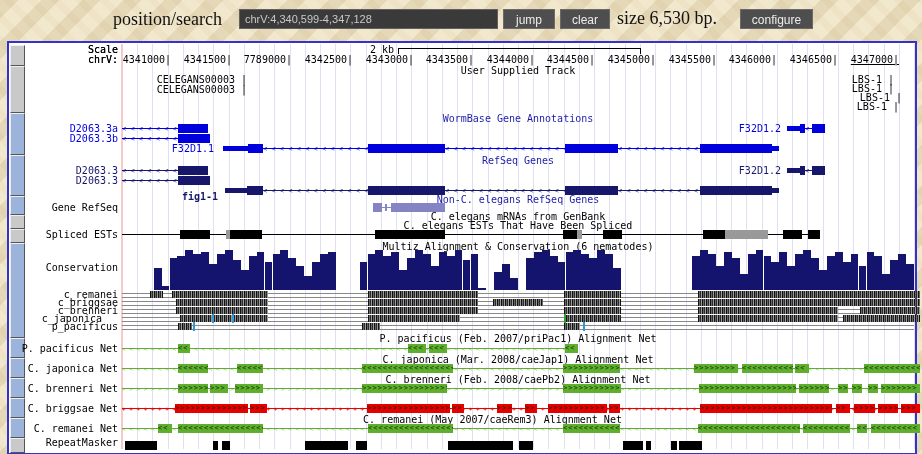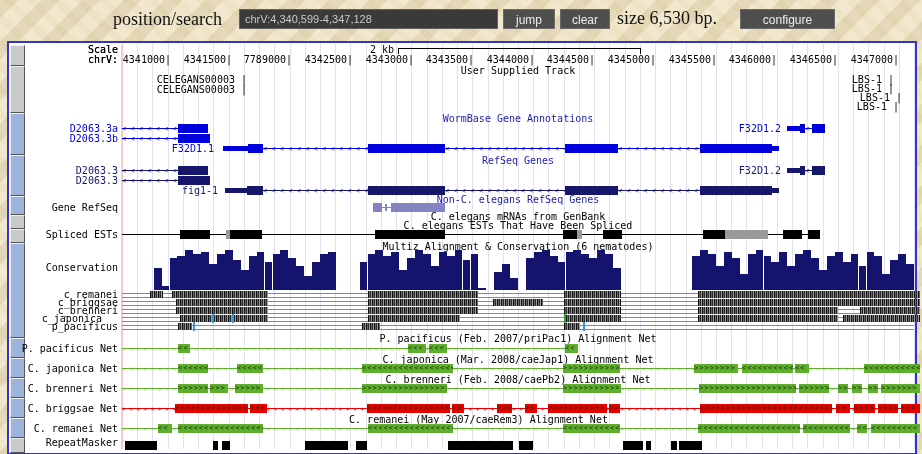--- a/index.html
+++ b/index.html
@@ -24,21 +24,21 @@
 </head>
 <body>
 
 <div id="screen">
   <div id="toolbar">
     <div id="pos-label" class="serif">position/search</div>
     <input id="pos-input" value="chrV:4,340,599-4,347,128" style="">
     <button class="tbtn" style="left:503px;width:52px;">jump</button>
     <button class="tbtn" style="left:560px;width:50px;">clear</button>
     <div id="size-label" class="serif">size 6,530 bp.</div>
-    <button class="tbtn" style="left:740px;width:95px;">configure</button>
+    <button class="tbtn" style="left:740px;width:73px;">configure</button>
   </div>
   <div id="image-area"></div>
 <div style="position: absolute; left: 137.2px; top: 44px; width: 1px; height: 405px; background: rgb(224, 224, 242);"></div>
     <div style="position: absolute; left: 152.4px; top: 44px; width: 1px; height: 405px; background: rgb(224, 224, 242);"></div>
     <div style="position: absolute; left: 167.7px; top: 44px; width: 1px; height: 405px; background: rgb(224, 224, 242);"></div>
     <div style="position: absolute; left: 182.9px; top: 44px; width: 1px; height: 405px; background: rgb(224, 224, 242);"></div>
     <div style="position: absolute; left: 198.1px; top: 44px; width: 1px; height: 405px; background: rgb(224, 224, 242);"></div>
     <div style="position: absolute; left: 213.3px; top: 44px; width: 1px; height: 405px; background: rgb(224, 224, 242);"></div>
     <div style="position: absolute; left: 228.6px; top: 44px; width: 1px; height: 405px; background: rgb(224, 224, 242);"></div>
     <div style="position: absolute; left: 243.8px; top: 44px; width: 1px; height: 405px; background: rgb(224, 224, 242);"></div>
@@ -110,32 +110,32 @@
     <div class="t" style="position: absolute; left: 232px; top: 55px; width: 60px; text-align: right; color: rgb(0, 0, 0);">7789000|</div>
     <div class="t" style="position: absolute; left: 293px; top: 55px; width: 60px; text-align: right; color: rgb(0, 0, 0);">4342500|</div>
     <div class="t" style="position: absolute; left: 354px; top: 55px; width: 60px; text-align: right; color: rgb(0, 0, 0);">4343000|</div>
     <div class="t" style="position: absolute; left: 414px; top: 55px; width: 60px; text-align: right; color: rgb(0, 0, 0);">4343500|</div>
     <div class="t" style="position: absolute; left: 475px; top: 55px; width: 60px; text-align: right; color: rgb(0, 0, 0);">4344000|</div>
     <div class="t" style="position: absolute; left: 535px; top: 55px; width: 60px; text-align: right; color: rgb(0, 0, 0);">4344500|</div>
     <div class="t" style="position: absolute; left: 596px; top: 55px; width: 60px; text-align: right; color: rgb(0, 0, 0);">4345000|</div>
     <div class="t" style="position: absolute; left: 657px; top: 55px; width: 60px; text-align: right; color: rgb(0, 0, 0);">4345500|</div>
     <div class="t" style="position: absolute; left: 717px; top: 55px; width: 60px; text-align: right; color: rgb(0, 0, 0);">4346000|</div>
     <div class="t" style="position: absolute; left: 778px; top: 55px; width: 60px; text-align: right; color: rgb(0, 0, 0);">4346500|</div>
-    <div class="t" style="position: absolute; left: 839px; top: 55px; width: 60px; text-align: right; color: rgb(0, 0, 0);">4347000|</div>
+    <div class="t" style="position: absolute; left: 839px; top: 55px; width: 60px; text-align: right; color: rgb(0, 0, 0); text-decoration: underline;">4347000|</div>
     <div class="t" style="position: absolute; left: 122px; top: 66px; width: 792px; text-align: center; color: rgb(0, 0, 0);">User Supplied Track</div>
     <div class="t" style="position: absolute; left: 122px; top: 114px; width: 792px; text-align: center; color: rgb(27, 27, 168);">WormBase Gene Annotations</div>
     <div class="t" style="position: absolute; left: 122px; top: 156px; width: 792px; text-align: center; color: rgb(27, 27, 168);">RefSeq Genes</div>
     <div class="t" style="position: absolute; left: 122px; top: 195px; width: 792px; text-align: center; color: rgb(27, 27, 168);">Non-C. elegans RefSeq Genes</div>
     <div class="t" style="position: absolute; left: 122px; top: 212px; width: 792px; text-align: center; color: rgb(0, 0, 0);">C. elegans mRNAs from GenBank</div>
     <div class="t" style="position: absolute; left: 122px; top: 221px; width: 792px; text-align: center; color: rgb(0, 0, 0);">C. elegans ESTs That Have Been Spliced</div>
     <div class="t" style="position: absolute; left: 122px; top: 242px; width: 792px; text-align: center; color: rgb(0, 0, 0);">Multiz Alignment &amp; Conservation (6 nematodes)</div>
     <div class="t" style="position: absolute; left: 122px; top: 334px; width: 792px; text-align: center; color: rgb(0, 0, 0);">P. pacificus (Feb. 2007/priPac1) Alignment Net</div>
     <div class="t" style="position: absolute; left: 122px; top: 355px; width: 792px; text-align: center; color: rgb(0, 0, 0);">C. japonica (Mar. 2008/caeJap1) Alignment Net</div>
     <div class="t" style="position: absolute; left: 122px; top: 375px; width: 792px; text-align: center; color: rgb(0, 0, 0);">C. brenneri (Feb. 2008/caePb2) Alignment Net</div>
-    <div class="t" style="position: absolute; left: 122px; top: 415px; width: 713px; text-align: center; color: rgb(0, 0, 0);">C. remanei (May 2007/caeRem3) Alignment Net</div>
+    <div class="t" style="position: absolute; left: 136px; top: 415px; width: 713px; text-align: center; color: rgb(0, 0, 0);">C. remanei (May 2007/caeRem3) Alignment Net</div>
     <div class="t" style="position: absolute; left: 0px; top: 45px; width: 118px; text-align: right; color: rgb(0, 0, 0);">Scale</div>
     <div class="t" style="position: absolute; left: 0px; top: 55px; width: 118px; text-align: right; color: rgb(0, 0, 0);">chrV:</div>
     <div class="t" style="position: absolute; left: 0px; top: 124px; width: 118px; text-align: right; color: rgb(0, 0, 220);">D2063.3a</div>
     <div class="t" style="position: absolute; left: 0px; top: 134px; width: 118px; text-align: right; color: rgb(0, 0, 220);">D2063.3b</div>
     <div class="t" style="position: absolute; left: 0px; top: 166px; width: 118px; text-align: right; color: rgb(22, 22, 107);">D2063.3</div>
     <div class="t" style="position: absolute; left: 0px; top: 176px; width: 118px; text-align: right; color: rgb(22, 22, 107);">D2063.3</div>
     <div class="t" style="position: absolute; left: 0px; top: 203px; width: 118px; text-align: right; color: rgb(0, 0, 0);">Gene RefSeq</div>
     <div class="t" style="position: absolute; left: 0px; top: 230px; width: 118px; text-align: right; color: rgb(0, 0, 0);">Spliced ESTs</div>
     <div class="t" style="position: absolute; left: 0px; top: 263px; width: 118px; text-align: right; color: rgb(0, 0, 0);">Conservation</div>
     <div class="t" style="position: absolute; left: 0px; top: 290px; width: 118px; text-align: right; color: rgb(0, 0, 0);">c_remanei</div>
@@ -197,21 +197,21 @@
     <div style="position: absolute; left: 445px; top: 190px; width: 120px; height: 1px; background: rgb(22, 22, 107);"></div>
     <div class="t" style="position: absolute; left: 445px; top: 187px; width: 120px; height: 8px; overflow: hidden; color: rgb(22, 22, 107); font-size: 7px; line-height: 8px;">&lt; &lt; &lt; &lt; &lt; &lt; &lt; &lt; &lt; &lt; &lt; &lt; &lt; &lt; &lt; &lt; &lt; </div>
     <div style="position: absolute; left: 618px; top: 190px; width: 82px; height: 1px; background: rgb(22, 22, 107);"></div>
     <div class="t" style="position: absolute; left: 618px; top: 187px; width: 82px; height: 8px; overflow: hidden; color: rgb(22, 22, 107); font-size: 7px; line-height: 8px;">&lt; &lt; &lt; &lt; &lt; &lt; &lt; &lt; &lt; &lt; &lt; </div>
     <div style="position: absolute; left: 225px; top: 188px; width: 22px; height: 5px; background: rgb(22, 22, 107); cursor: pointer;"></div>
     <div style="position: absolute; left: 247px; top: 186px; width: 16px; height: 9px; background: rgb(22, 22, 107); cursor: pointer;"></div>
     <div style="position: absolute; left: 368px; top: 186px; width: 77px; height: 9px; background: rgb(22, 22, 107); cursor: pointer;"></div>
     <div style="position: absolute; left: 565px; top: 186px; width: 53px; height: 9px; background: rgb(22, 22, 107); cursor: pointer;"></div>
     <div style="position: absolute; left: 700px; top: 186px; width: 72px; height: 9px; background: rgb(22, 22, 107); cursor: pointer;"></div>
     <div style="position: absolute; left: 772px; top: 188px; width: 7px; height: 5px; background: rgb(22, 22, 107); cursor: pointer;"></div>
-    <div class="t" style="position: absolute; left: 152px; top: 186px; width: 66px; text-align: right; color: rgb(22, 22, 107);">fig1-1</div>
+    <div class="t" style="position: absolute; left: 152px; top: 192px; width: 66px; text-align: right; color: rgb(22, 22, 107); font-weight: bold;">fig1-1</div>
     <div style="position: absolute; left: 381px; top: 207px; width: 10px; height: 1px; background: rgb(132, 132, 196);"></div>
     <div style="position: absolute; left: 385px; top: 204px; width: 2px; height: 7px; background: rgb(132, 132, 196);"></div>
     <div style="position: absolute; left: 373px; top: 203px; width: 9px; height: 9px; background: rgb(132, 132, 196); cursor: pointer;"></div>
     <div style="position: absolute; left: 391px; top: 203px; width: 54px; height: 9px; background: rgb(132, 132, 196); cursor: pointer;"></div>
     <div style="position: absolute; left: 122px; top: 234px; width: 698px; height: 1px; background: rgb(0, 0, 0);"></div>
     <div style="position: absolute; left: 180px; top: 230px; width: 30px; height: 9px; background: rgb(0, 0, 0); cursor: pointer;"></div>
     <div style="position: absolute; left: 226px; top: 230px; width: 4px; height: 9px; background: rgb(153, 153, 153); cursor: pointer;"></div>
     <div style="position: absolute; left: 230px; top: 230px; width: 32px; height: 9px; background: rgb(0, 0, 0); cursor: pointer;"></div>
     <div style="position: absolute; left: 375px; top: 230px; width: 70px; height: 9px; background: rgb(0, 0, 0); cursor: pointer;"></div>
     <div style="position: absolute; left: 563px; top: 230px; width: 14px; height: 9px; background: rgb(0, 0, 0); cursor: pointer;"></div>

